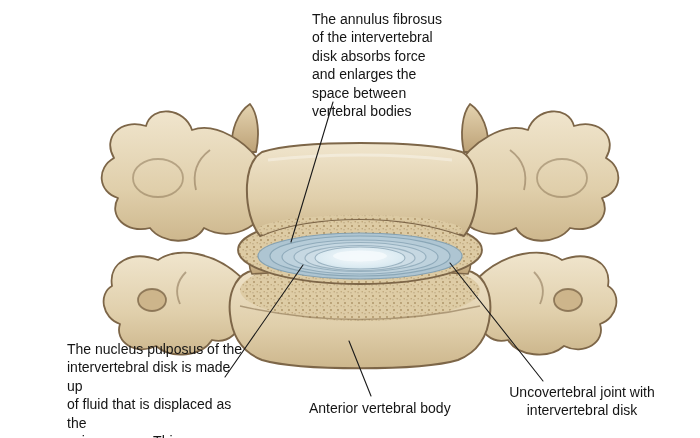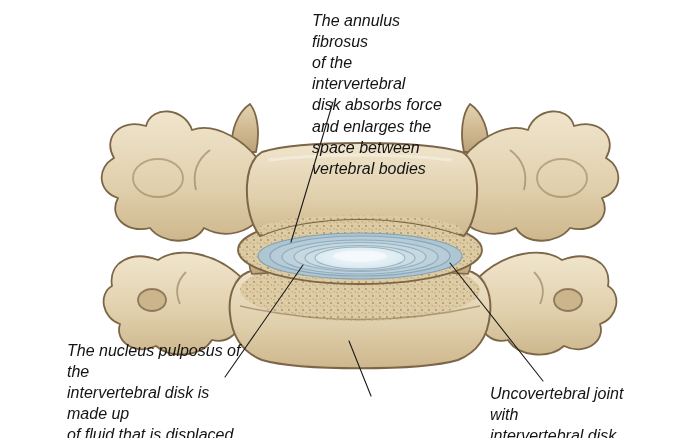--- a/index.html
+++ b/index.html
@@ -7,30 +7,29 @@
     position: relative;
     width: 700px;
     height: 438px;
     background: #ffffff;
     font-family: "Liberation Sans", sans-serif;
     overflow: hidden;
   }
   .stage svg { position: absolute; left: 0; top: 0; }
   .lbl {
     position: absolute;
-    font-size: 16px;
+    font-size: 14px;
     line-height: 1.32;
     color: #141414;
     white-space: pre-line;
-    font-style: italic;
   }
   .lbl-annulus      { left: 312px; top: 10px;  width: 130px; }
   .lbl-nucleus      { left: 67px;  top: 340px; width: 176px; }
   .lbl-anterior     { left: 309px; top: 399px; width: 170px; }
-  .lbl-uncovertebral{ left: 490px; top: 383px; width: 160px; }
+  .lbl-uncovertebral{ left: 502px; top: 383px; width: 160px; text-align: center; }
 </style>
 </head>
 <body>
 
 <div class="stage">
 
   <svg width="700" height="438" viewBox="0 0 700 438">
     <defs>
       <linearGradient id="boneGrad" x1="0" y1="0" x2="0" y2="1">
         <stop offset="0" stop-color="#f0e5cd"></stop>
@@ -141,16 +140,17 @@
 and enlarges the
 space between
 vertebral bodies</div>
 
   <div class="lbl lbl-nucleus">The nucleus pulposus of the
 intervertebral disk is made up
 of fluid that is displaced as the
 spine moves. This distributes
 stresses between vertebrae.</div>
 
+  <div class="lbl lbl-anterior">Anterior vertebral body</div>
 
   <div class="lbl lbl-uncovertebral">Uncovertebral joint with
 intervertebral disk</div>
 </div>
 
 </body></html>

